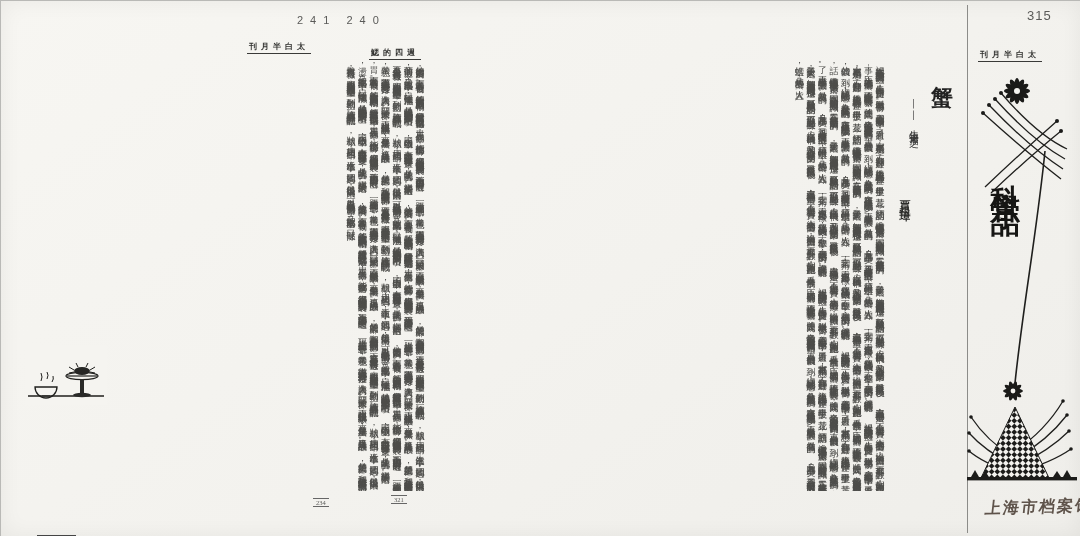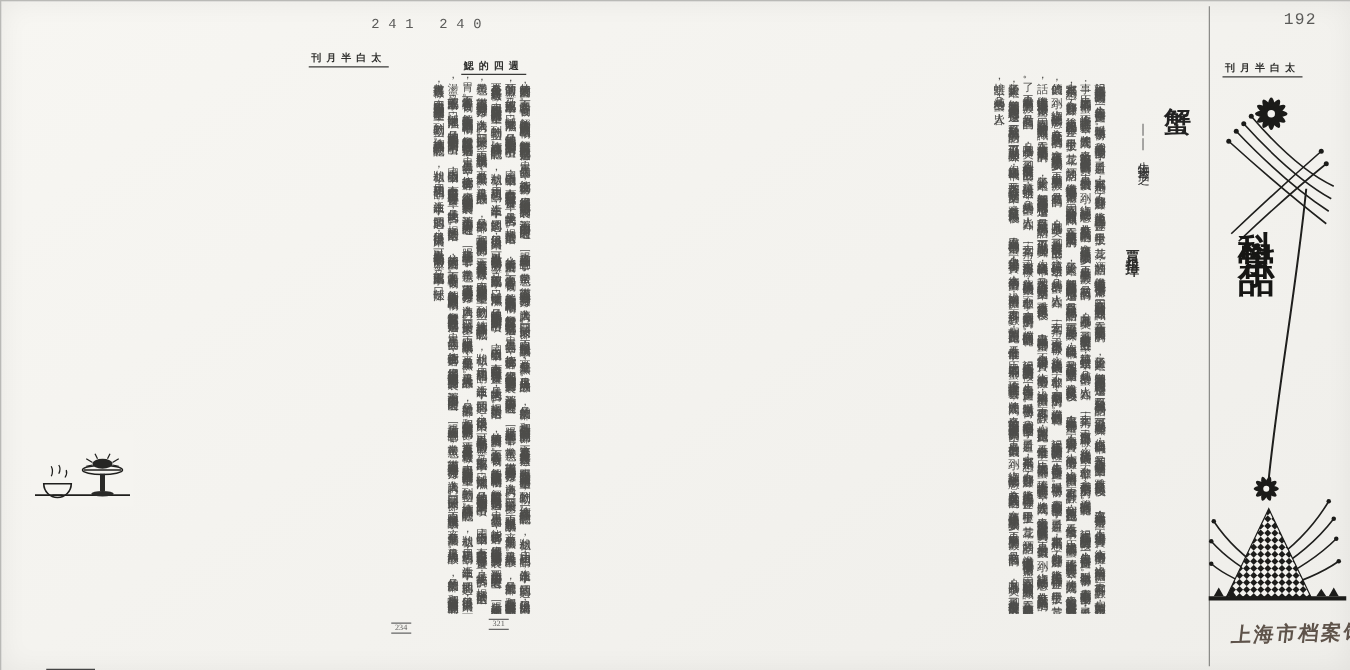--- a/index.html
+++ b/index.html
@@ -18,21 +18,21 @@
     color:#40403e; overflow:hidden; text-align:justify;
     opacity:.92;
   }
   
   .runhead{
     position:absolute; font-size:8px; font-weight:bold; letter-spacing:4px;
     color:#2f2f2d; border-bottom:1.5px solid #3a3a38; padding:0 2px 1px 2px;
     white-space:nowrap;
   }
   .typed{
-    position:absolute; font-family:Liberation Mono, monospace;
+    position:absolute; font-family:Liberation Sans, sans-serif;
     color:#5a5a58;
   }
   .folio{ font-size:13px; letter-spacing:1px; }
   .stampnums{ font-size:11px; letter-spacing:7px; }
   
   .art-title{
     position:absolute; font-size:22px; font-weight:bold; color:#222;
   }
   .art-sub{
     position:absolute; writing-mode:vertical-rl; font-size:9.5px;
@@ -70,21 +70,21 @@
   }
   svg .ink{ stroke:#1f1f1d; fill:none; }
 </style>
 </head>
 <body>
 
 <div class="sheet">
 
   <div class="typed stampnums" style="left:296px; top:13px;">241  240</div>
 
-  <div class="typed folio" style="left:1026px; top:7px;">192</div>
+  <div class="typed folio" style="left:1026px; top:7px;">315</div>
 
   <div class="runhead" style="left:246px; top:40px;">刊月半白太</div>
   <div class="runhead" style="left:368px; top:46px;">鰓的四週</div>
   <div class="runhead" style="left:977px; top:48px;">刊月半白太</div>
 
   <div class="vrule" style="left:966px; top:4px; height:528px;"></div>
 
   <svg width="114" height="536" viewBox="0 0 114 536" style="position:absolute; left:964px; top:0;">
     <defs>
       <pattern id="checks" width="8" height="8" patternUnits="userSpaceOnUse" patternTransform="rotate(45 4 4)">

